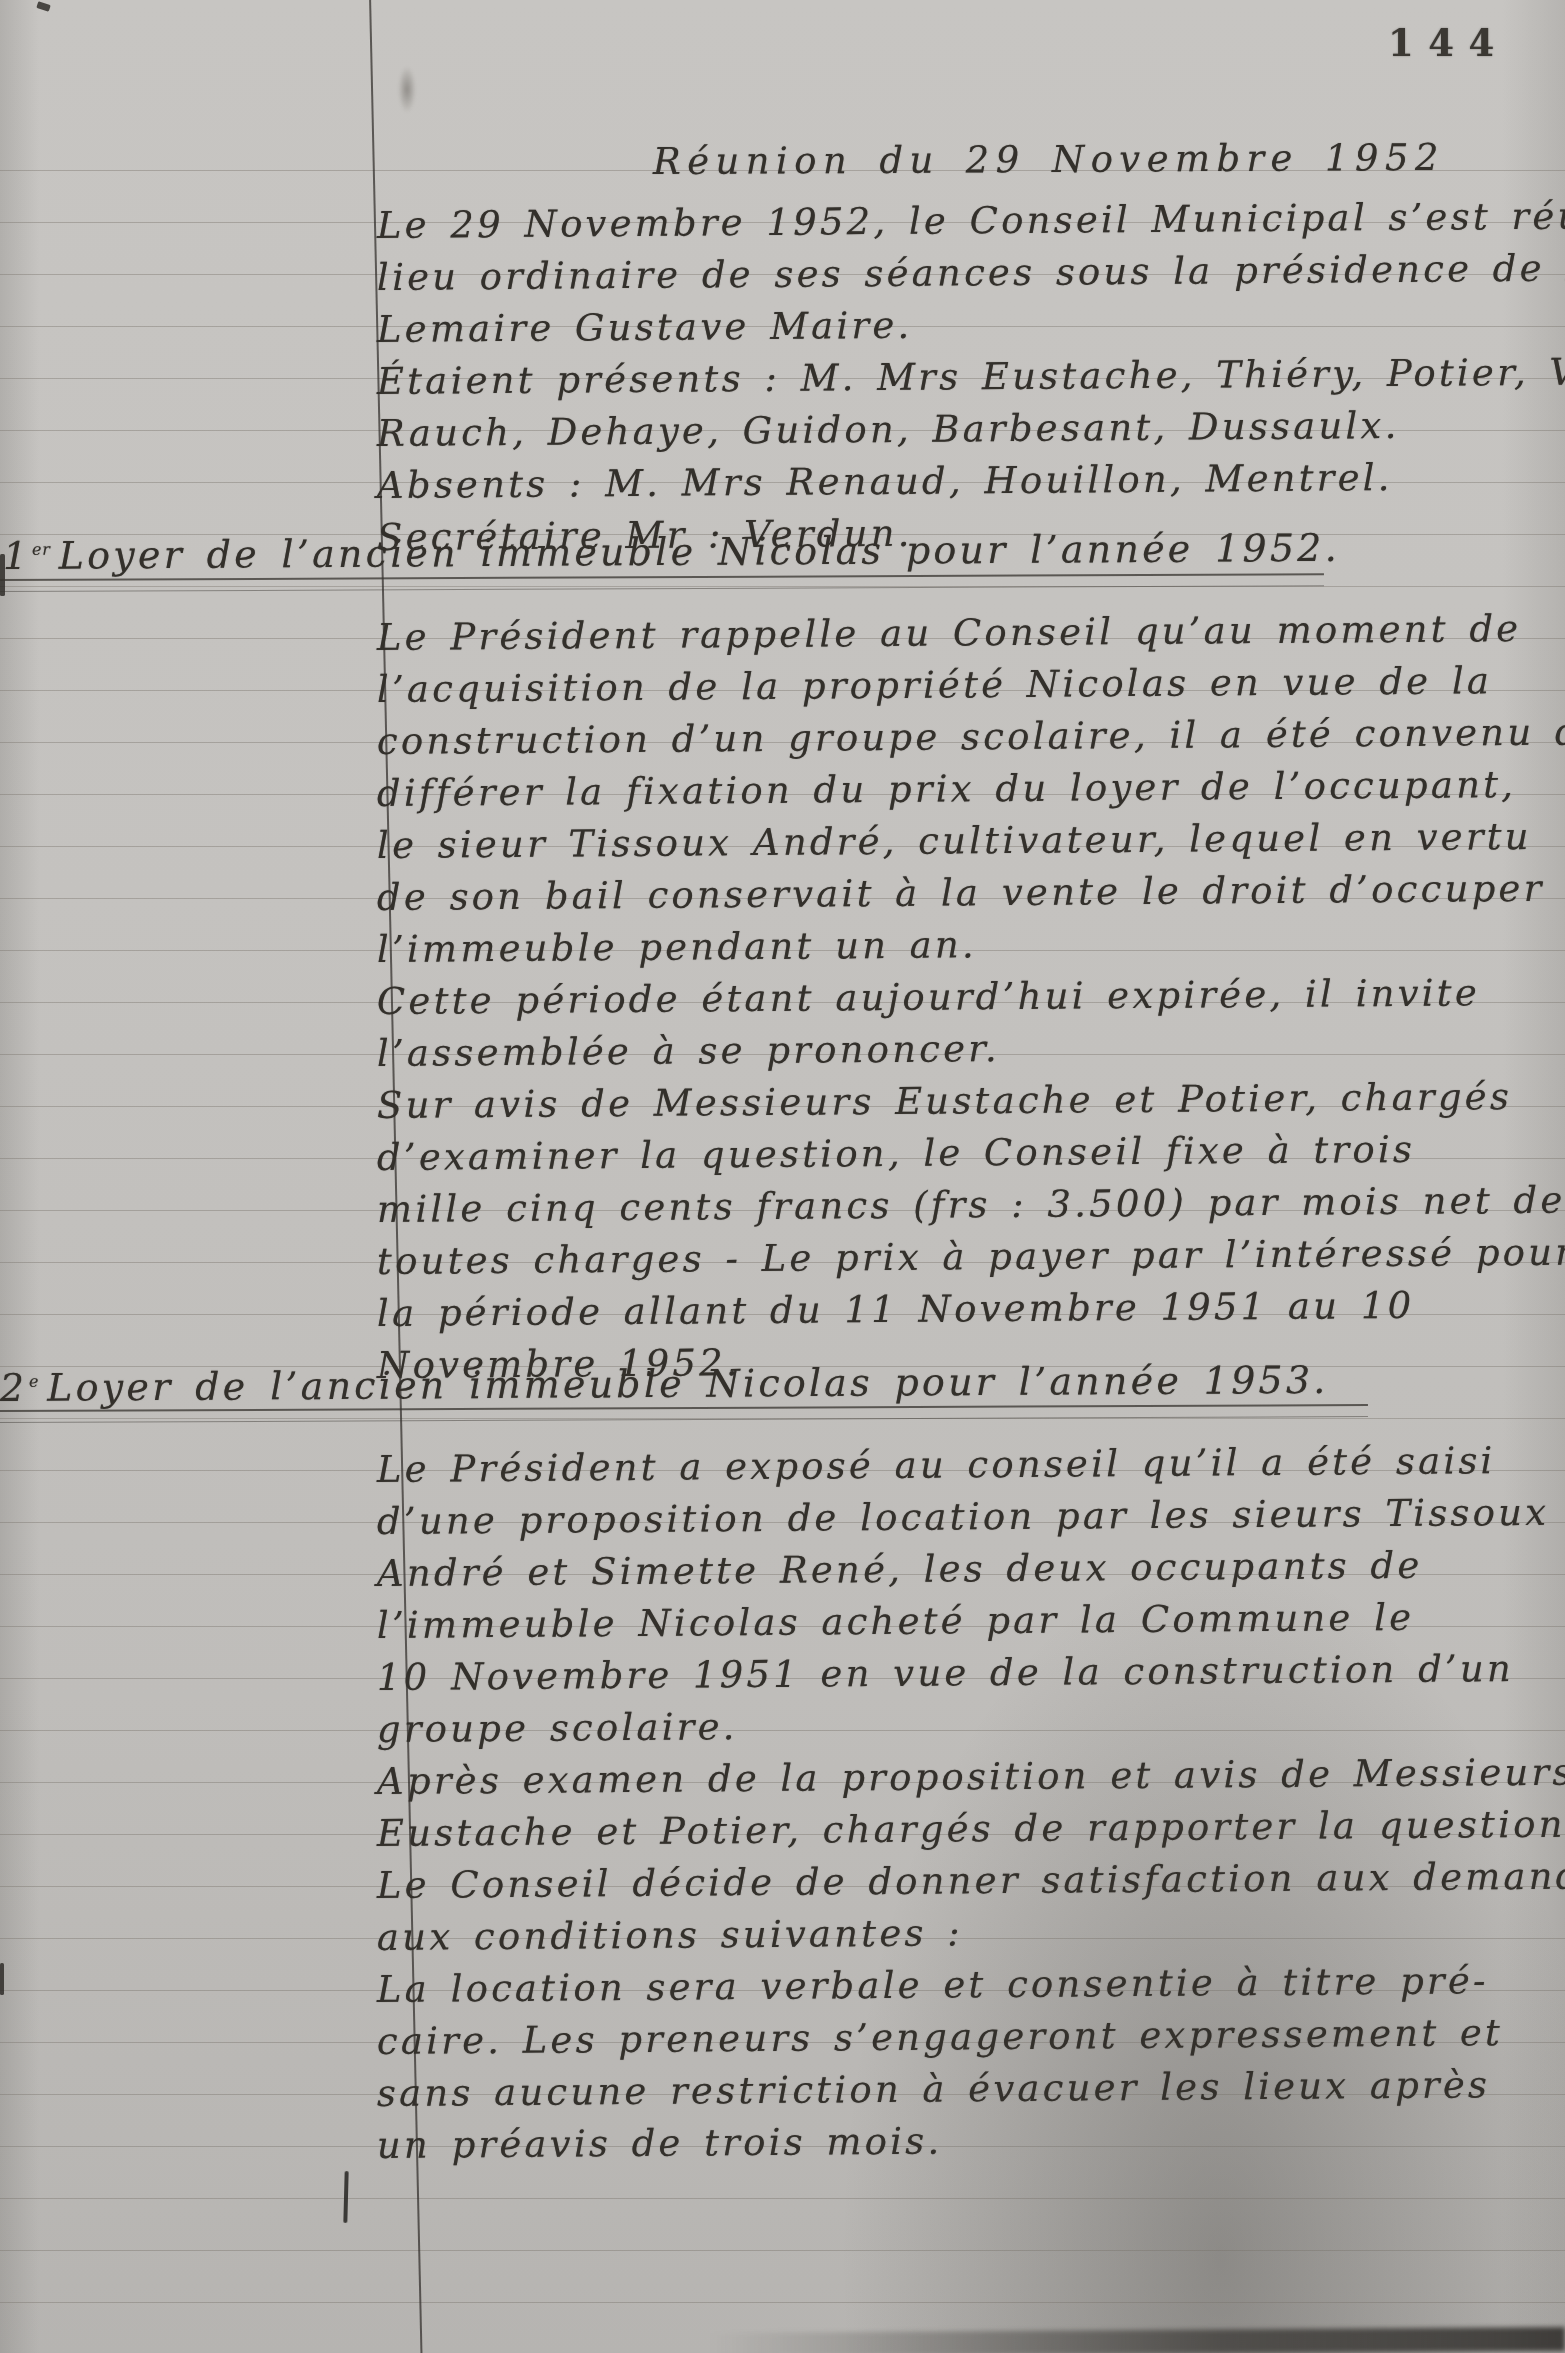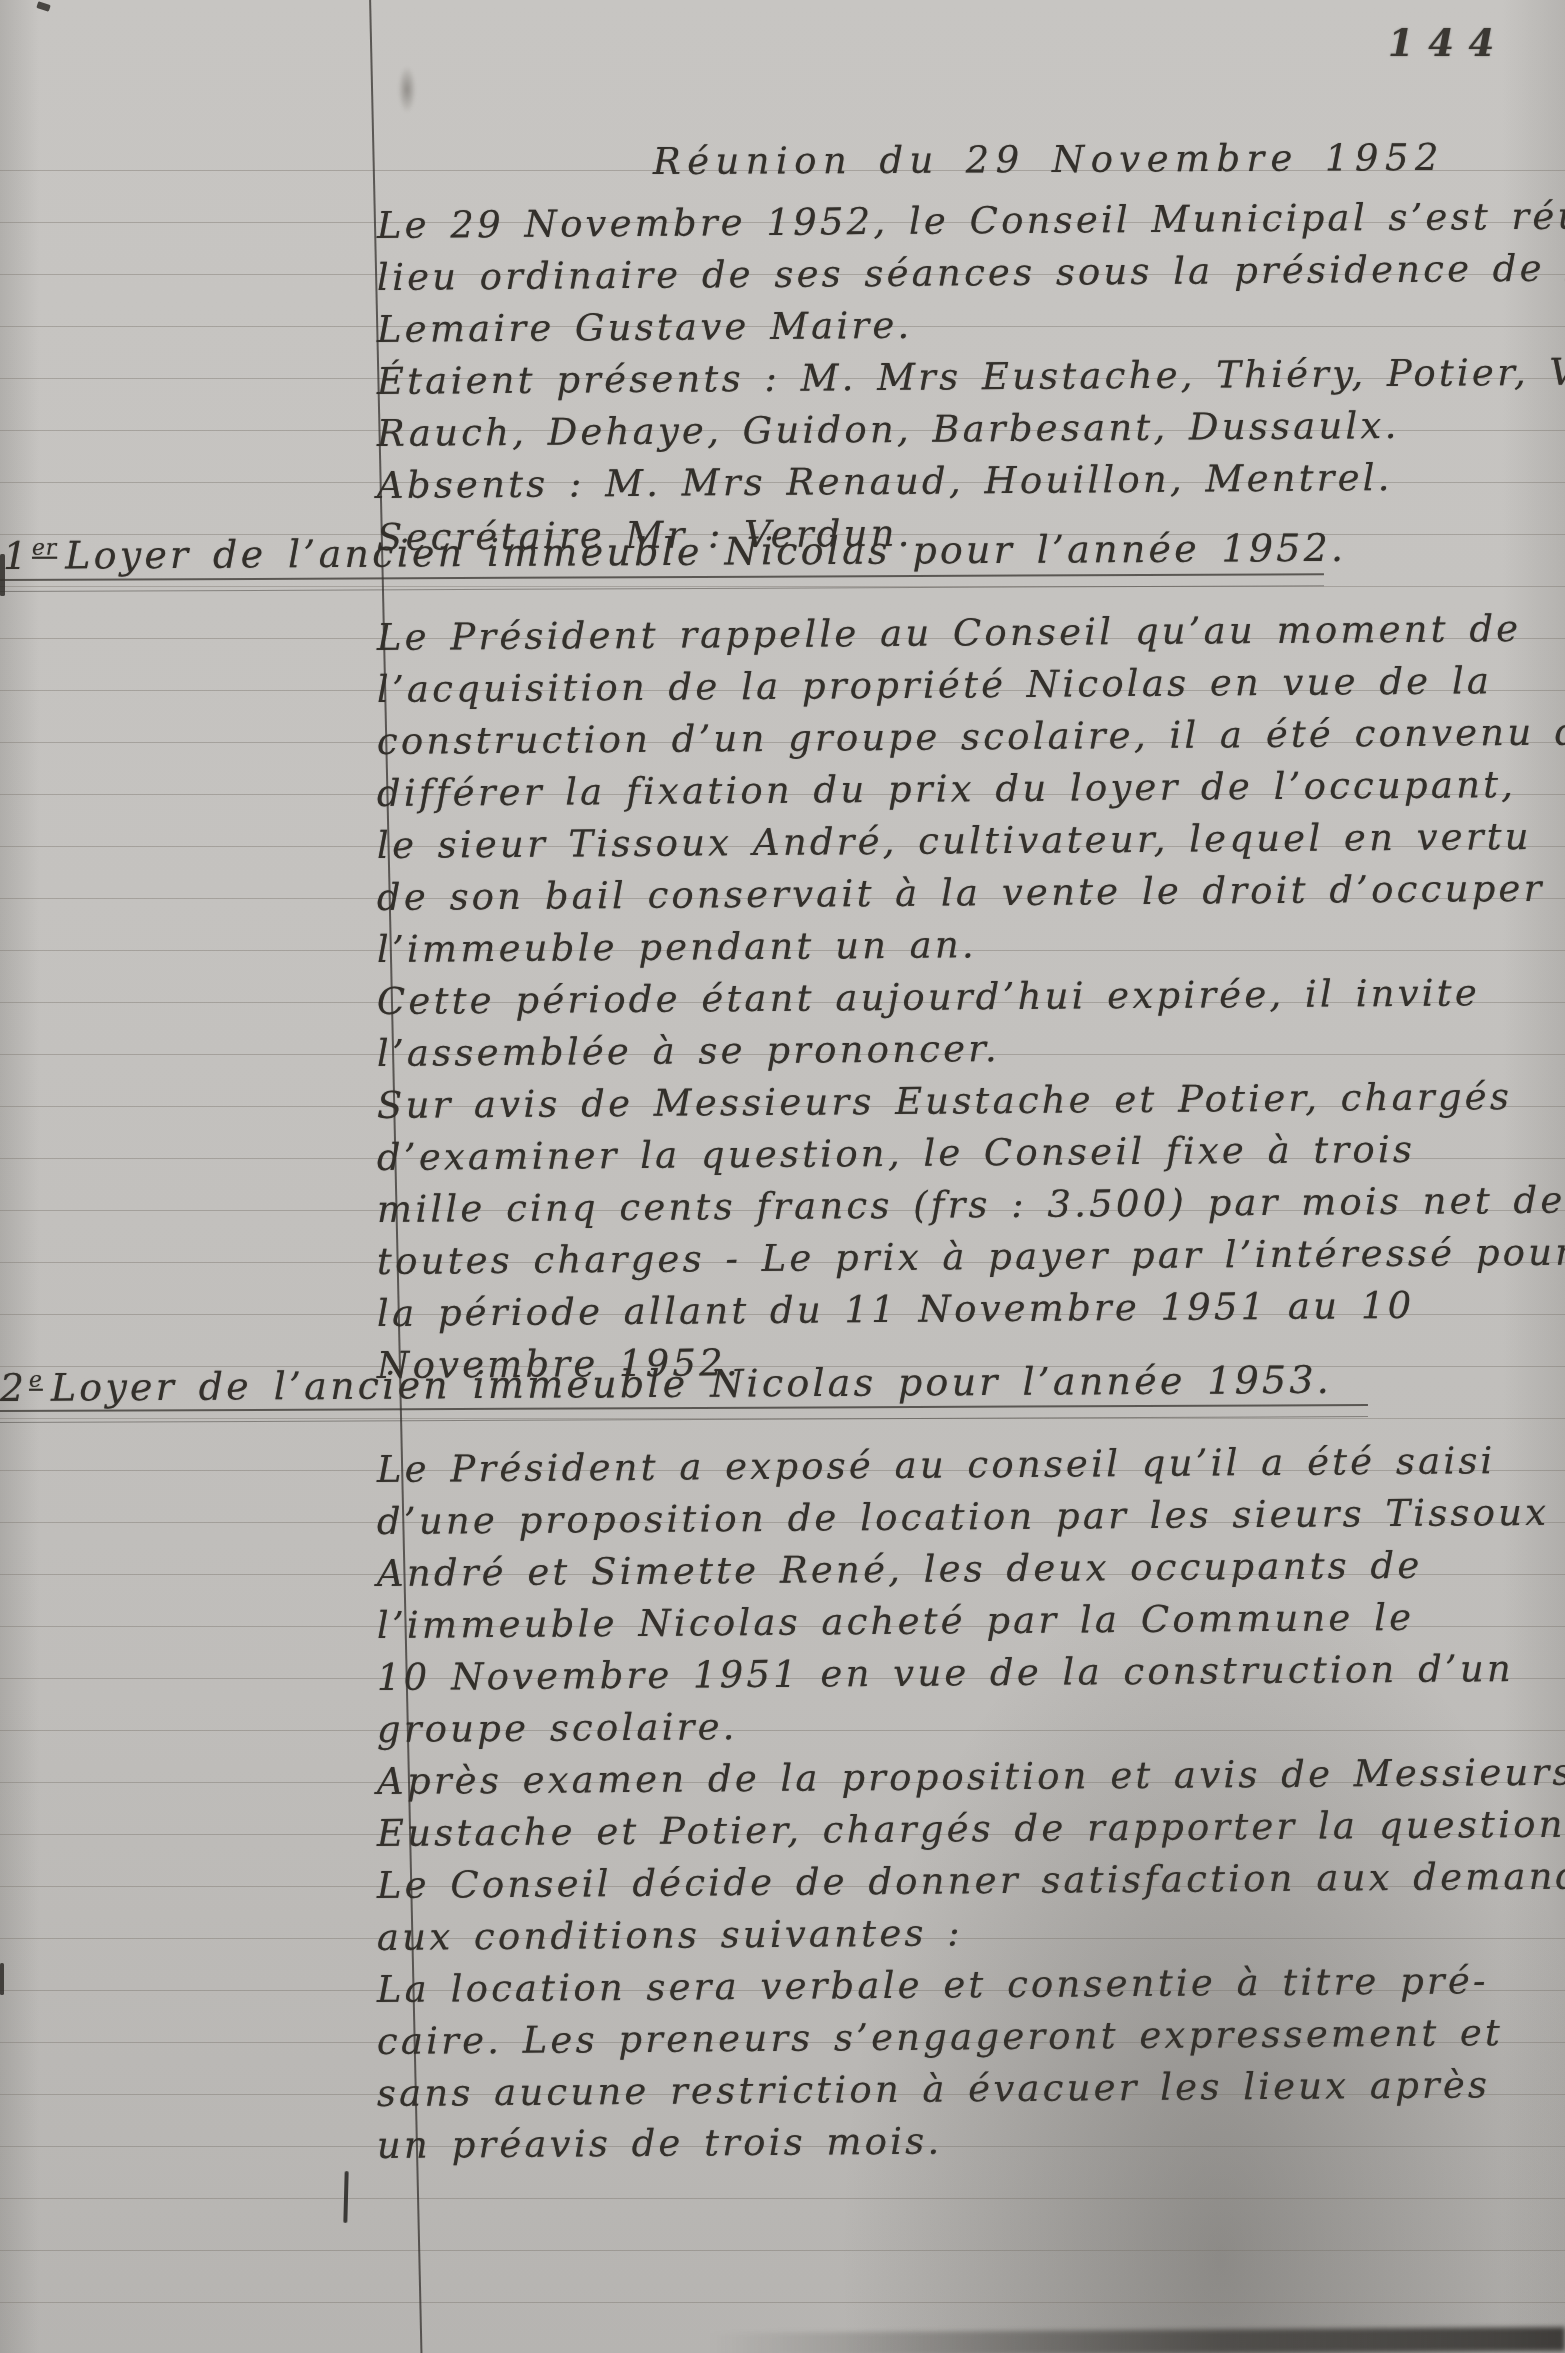--- a/index.html
+++ b/index.html
@@ -41,29 +41,29 @@
     transform:rotate(-0.45deg);transform-origin:0 50%;
   }
   .block{position:absolute;left:377px;width:1288px;}
   .title{
     position:absolute;left:653px;top:138px;
     font-size:37px;letter-spacing:6.4px;word-spacing:8px;font-style:italic;
     white-space:nowrap;transform:rotate(-0.3deg);
   }
   .page-number{
     position:absolute;left:1388px;top:21px;
-    font-size:37px;font-weight:bold;letter-spacing:14.5px;font-style:italic;
+    font-size:37px;font-weight:bold;letter-spacing:14.5px;
     color:#3b3833;text-shadow:0 0 1.6px rgba(50,47,42,0.6);
   }
   .heading{
     position:absolute;white-space:nowrap;font-style:italic;
     font-size:38px;letter-spacing:3.2px;word-spacing:6.4px;
     transform:rotate(-0.35deg);transform-origin:0 50%;
   }
-  .heading sup{font-size:22px;letter-spacing:0.8px;text-decoration:underline;margin:0 8px 0 1.6px;}
+  .heading sup{font-size:16px;letter-spacing:0.8px;margin:0 8px 0 1.6px;}
   .heading-underline{
     position:absolute;left:0;height:9.7px;
     border-top:2.4px solid rgba(55,52,47,0.75);
     border-bottom:1.6px solid rgba(55,52,47,0.45);
     transform:rotate(-0.25deg);transform-origin:0 50%;
   }
   .u1{top:579px;width:1324px;}
   .u2{top:1410px;width:1368px;}
   .h1{left:3.2px;top:534px;}
   .h2{left:0px;top:1366px;}

